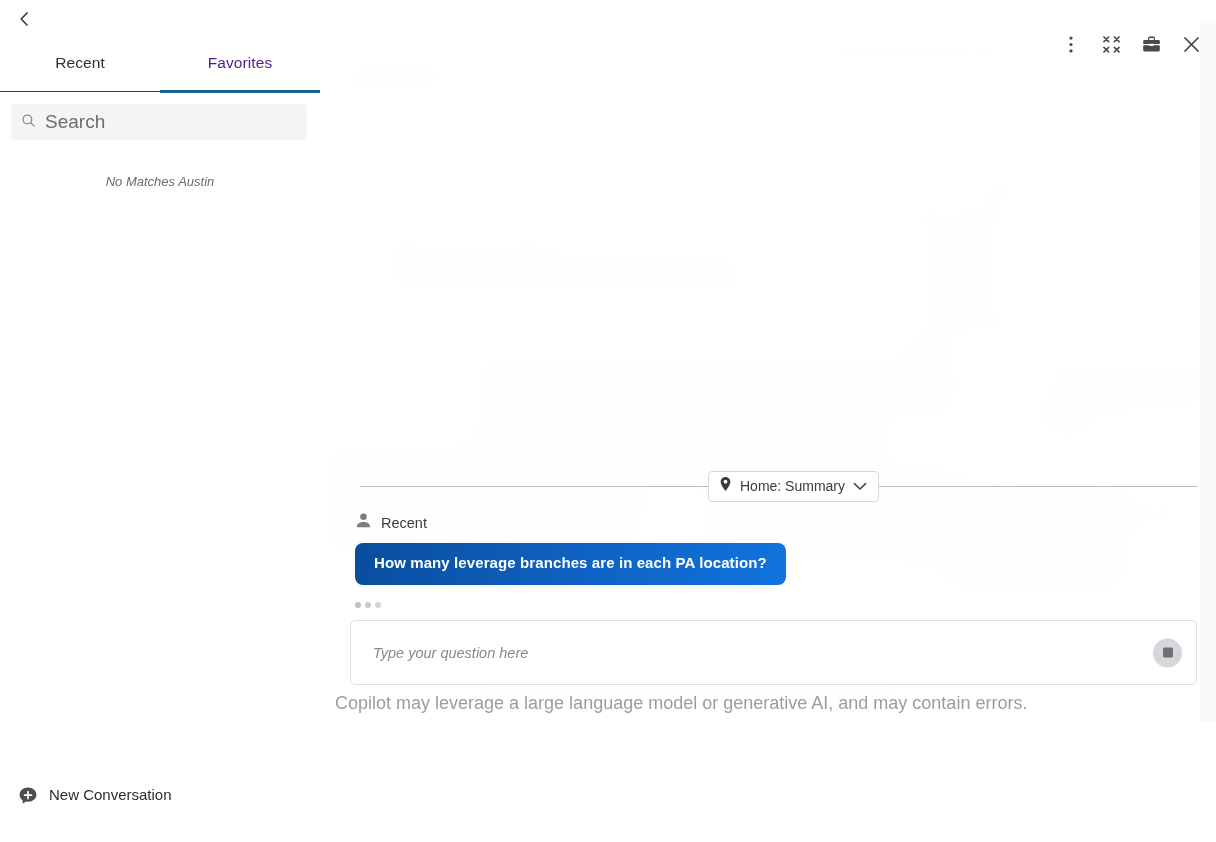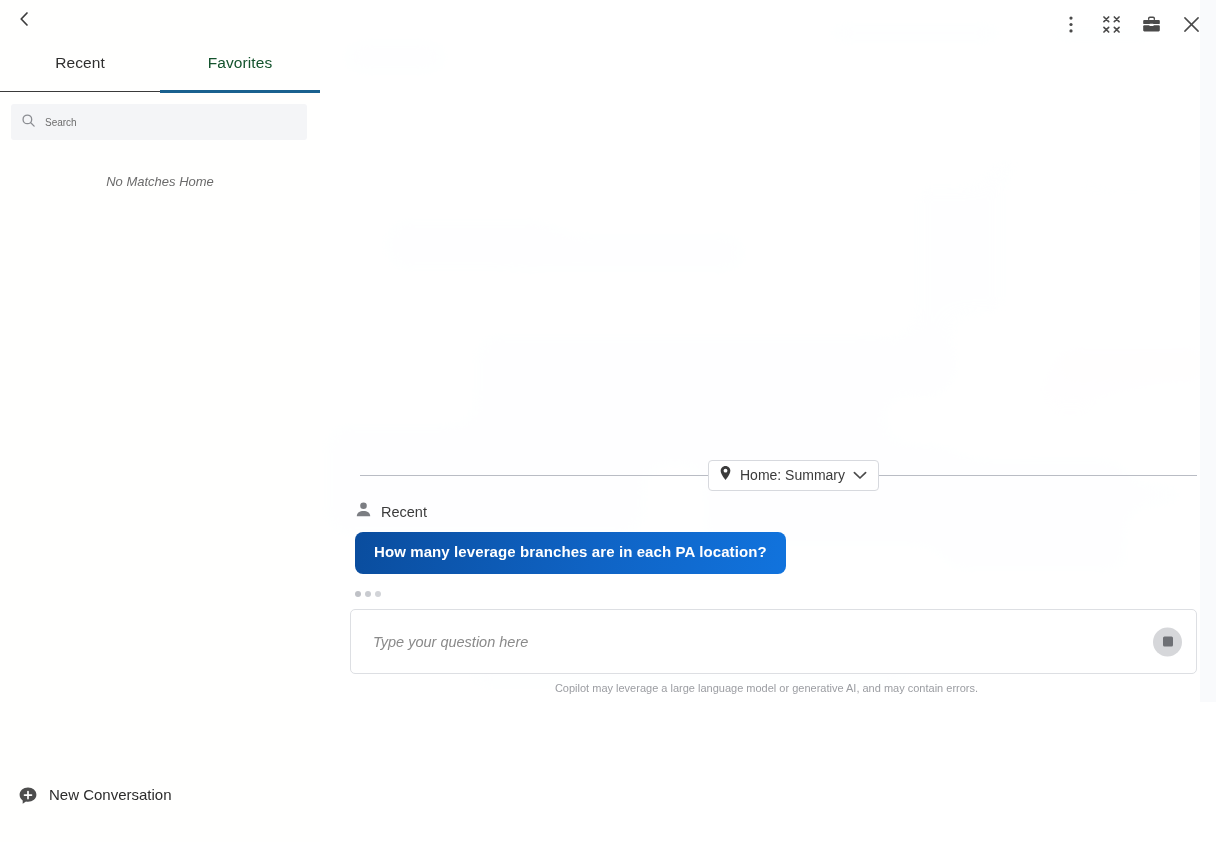--- a/index.html
+++ b/index.html
@@ -55,21 +55,21 @@
     flex: 1 1 50%;
     display: flex;
     align-items: center;
     justify-content: center;
     font-size: 15.5px;
     color: #2f2f2f;
     cursor: pointer;
     letter-spacing: .1px;
     padding-bottom: 4px;
   }
-  .tab.active { color: #14532d; }
+  .tab.active { color: #4c1d95; }
   .tab-underline {
     position: absolute;
     left: 160px;
     bottom: -2px;
     width: 160px;
     height: 3px;
     background: #19618f;
   }
 
   .search-wrap {
@@ -84,21 +84,21 @@
     padding: 0 10px;
     gap: 9px;
     cursor: text;
   }
   .search-box svg { flex: 0 0 auto; }
   .search-input {
     border: none;
     outline: none;
     background: transparent;
     font-family: "Liberation Sans", sans-serif;
-    font-size: 10px;
+    font-size: 19px;
     color: #4a4a4a;
     width: 100%;
   }
   .search-input::placeholder { color: #6d6d6d; }
 
   .no-matches {
     margin-top: 34px;
     text-align: center;
     font-size: 13px;
     font-style: italic;
@@ -119,20 +119,21 @@
     color: #2c2c2c;
   }
 
   
   #main {
     position: relative;
     flex: 1 1 auto;
     height: 702px;
     background: #ffffff;
     overflow: hidden;
+    margin-top: 20px;
   }
 
   
   #bg-blur {
     position: absolute;
     inset: 0;
     overflow: hidden;
     filter: blur(14px);
     opacity: .55;
   }
@@ -285,22 +286,21 @@
     cursor: pointer;
     border: none;
   }
   .stop-sq {
     width: 10px; height: 10px;
     background: #6e7075;
     border-radius: 1.5px;
   }
 
   .disclaimer {
-    text-align: center;
-    font-size: 11px;
+    font-size: 18px;
     color: #9b9da2;
     padding: 8px 0 8px 0;
   }
 
   
   #cursor {
     position: absolute;
     left: 372px;
     top: 765px;
     z-index: 60;
@@ -337,21 +337,21 @@
         <span>
           <svg width="15" height="15" viewBox="0 0 16 16" fill="none" aria-hidden="true">
             <circle cx="6.8" cy="6.8" r="4.6" stroke="#8b8d92" stroke-width="1.4"></circle>
             <path d="M10.4 10.4 L14 14" stroke="#8b8d92" stroke-width="1.4" stroke-linecap="round"></path>
           </svg>
         </span>
         <input class="search-input" type="text" placeholder="Search" style="">
       </div>
     </div>
 
-    <div class="no-matches">No Matches Home</div>
+    <div class="no-matches">No Matches Austin</div>
 
     <div class="sidebar-spacer"></div>
 
     <div class="new-conv">
       <span>
         <svg width="20" height="20" viewBox="0 0 20 20" fill="none" aria-hidden="true">
           <path d="M10 1.6c-4.7 0-8.4 3.2-8.4 7.2 0 2.3 1.2 4.3 3.1 5.6v3.4l3.3-2.2c.64.12 1.3.18 2 .18 4.7 0 8.4-3.2 8.4-7 0-3.96-3.7-7.16-8.4-7.16z" fill="#4d4d4d"></path>
           <path d="M10 5.6v7M6.5 9.1h7" stroke="#ffffff" stroke-width="1.7" stroke-linecap="round"></path>
         </svg>
       </span>

